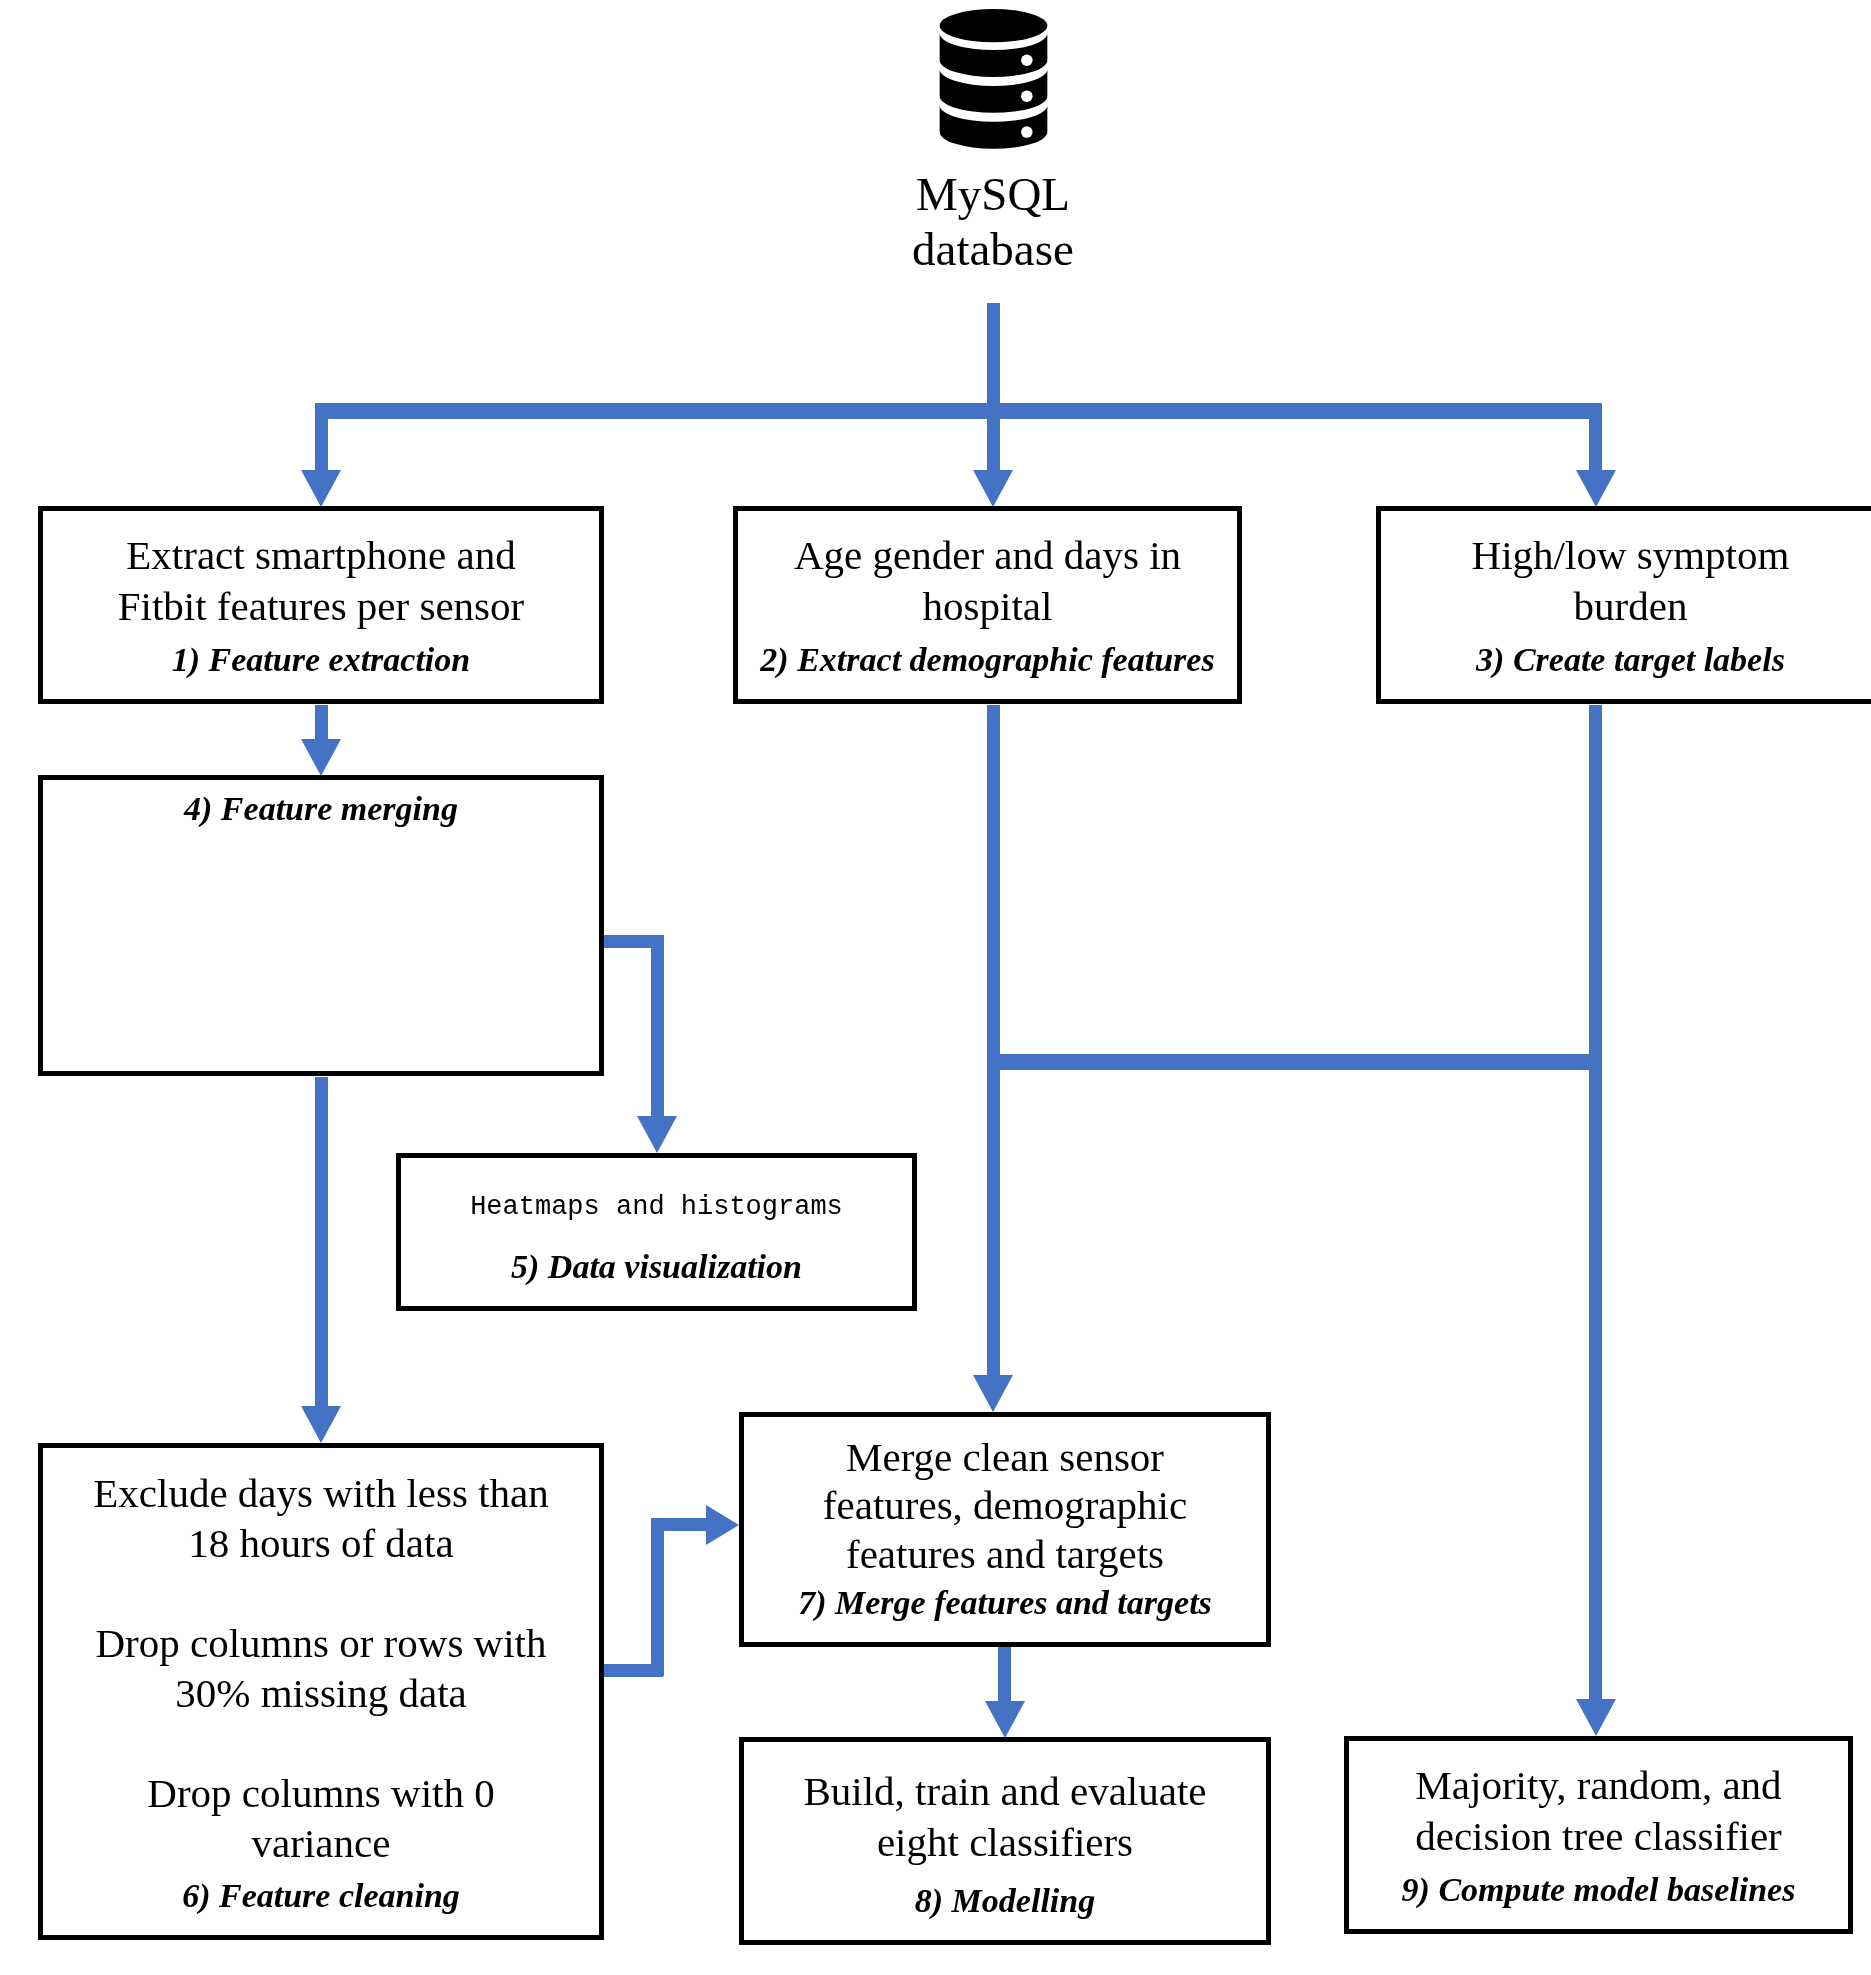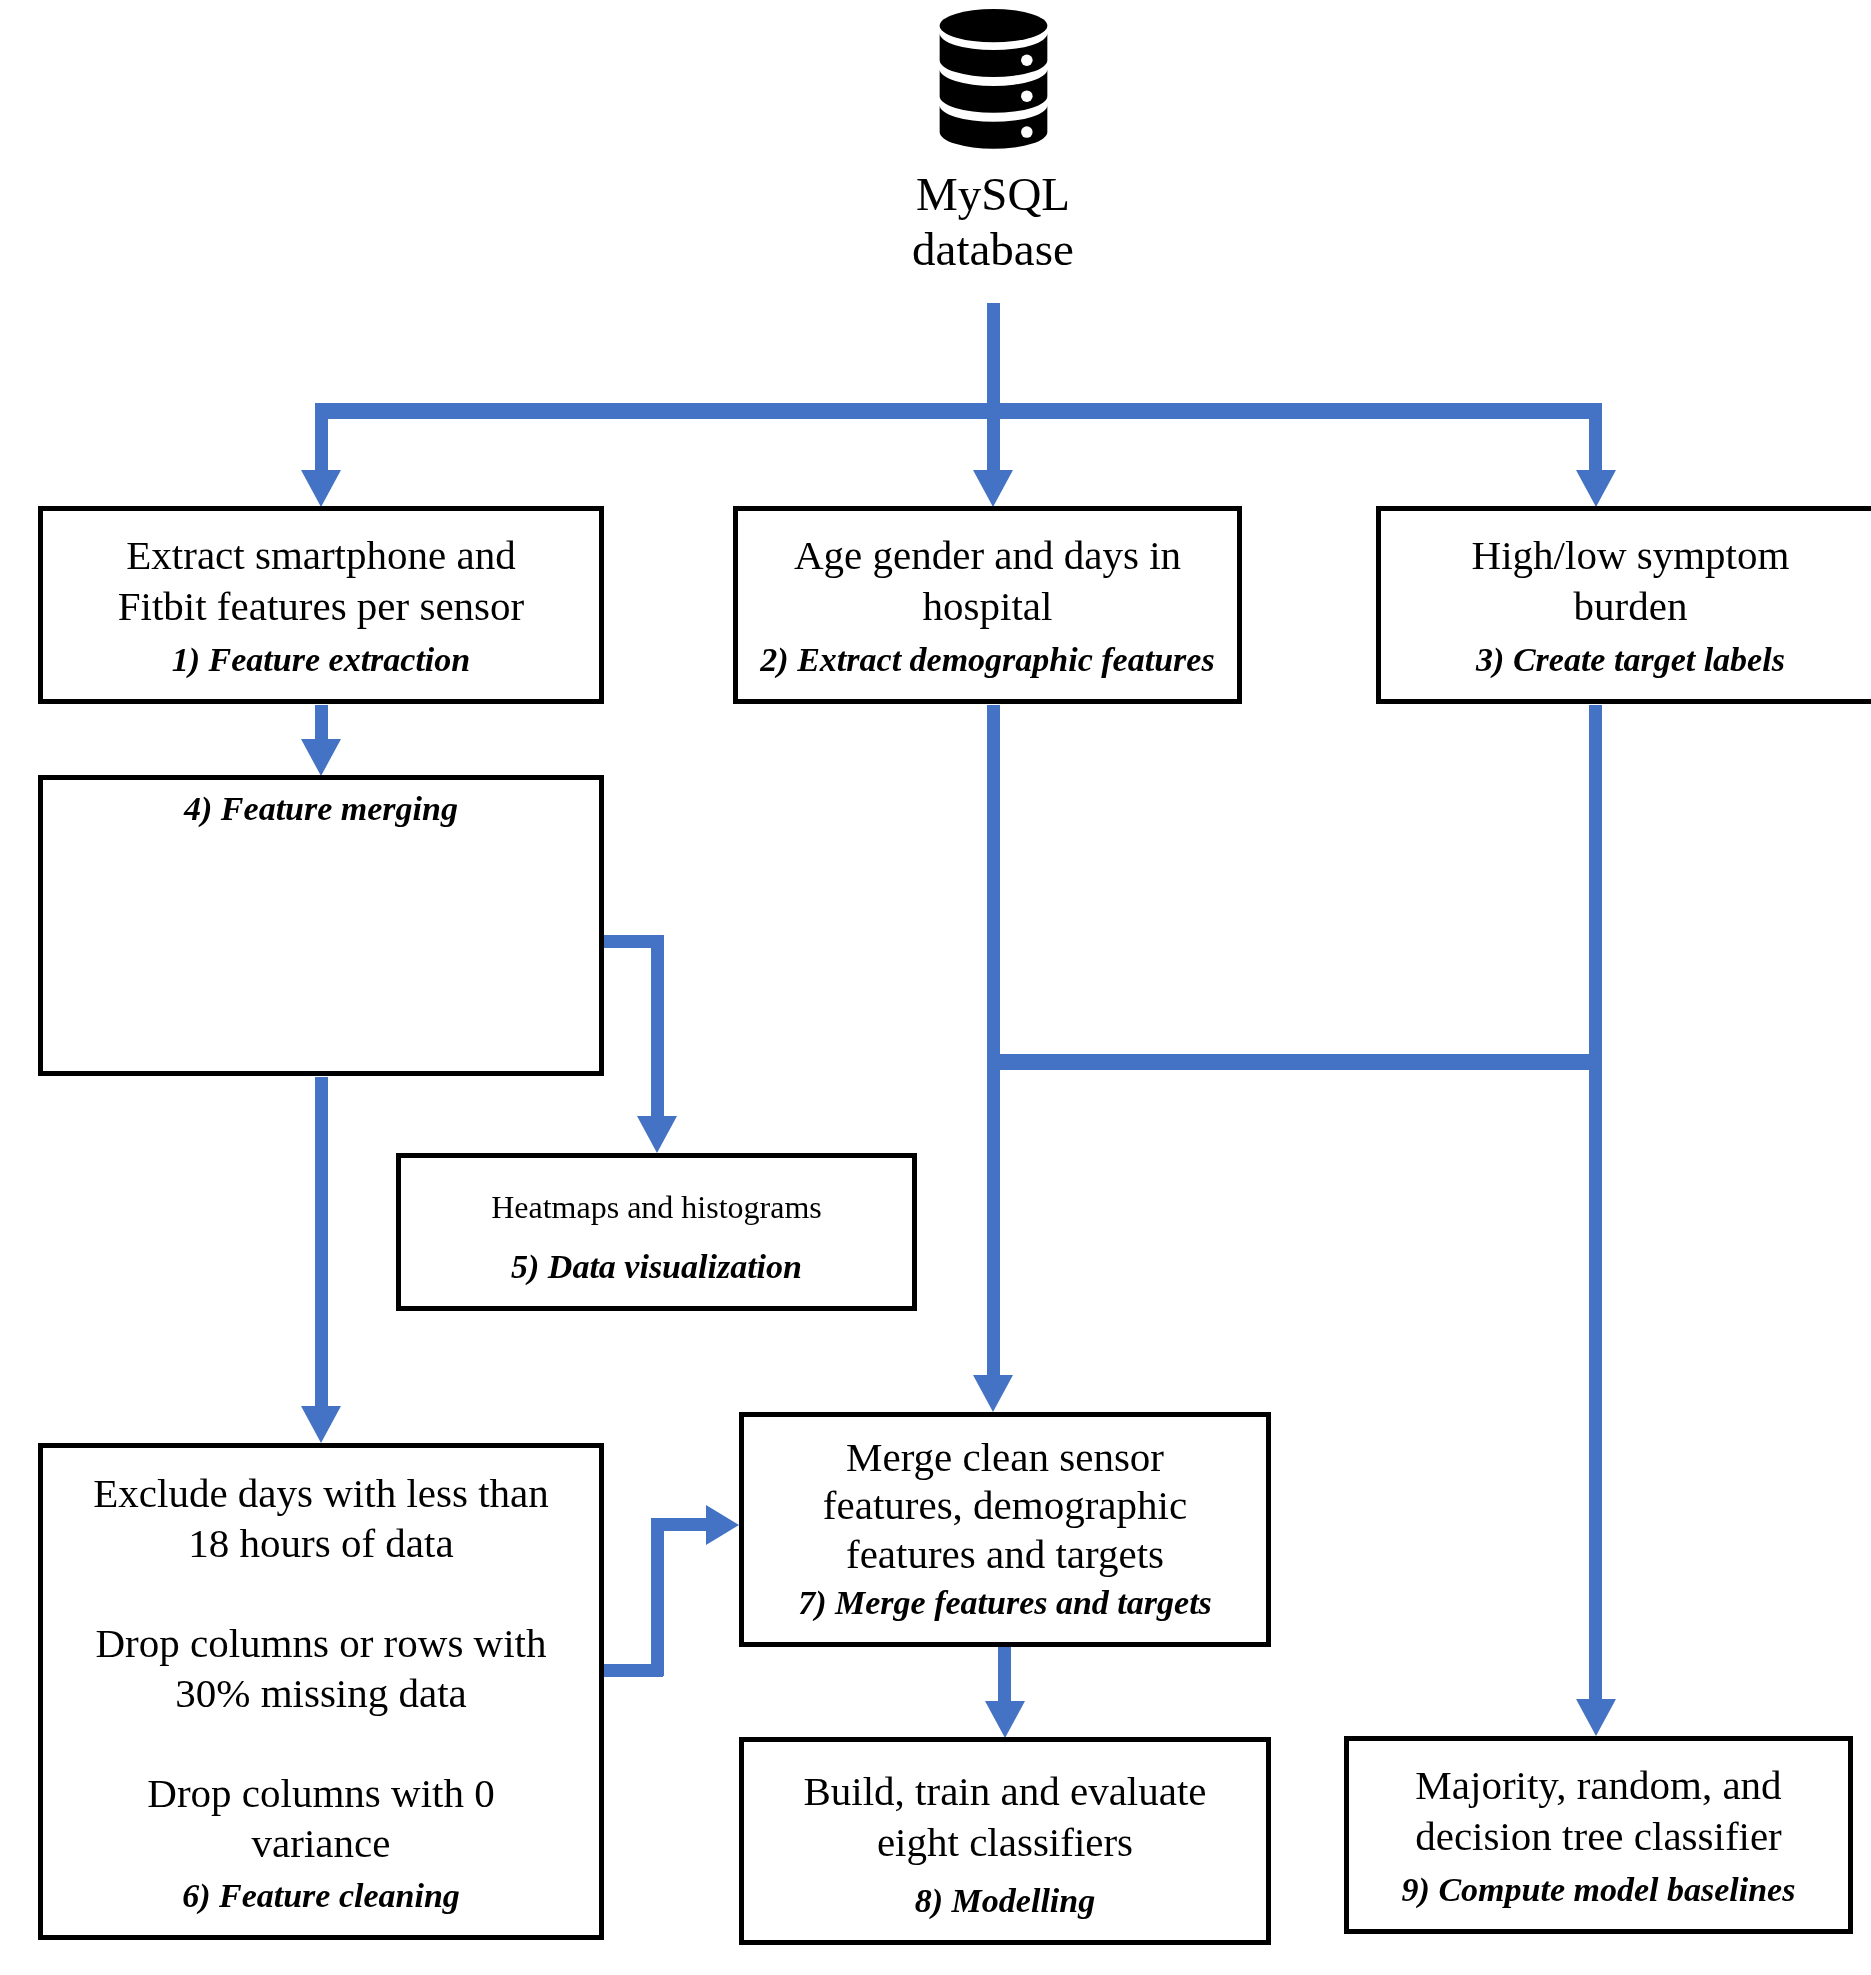--- a/index.html
+++ b/index.html
@@ -156,21 +156,21 @@
     <div class="box-text">High/low symptom
 burden</div>
     <div class="box-caption">3) Create target labels</div>
   </div>
 
   <div class="box" style="left:38px; top:775px; width:566px; height:301px;">
     <div class="box-caption">4) Feature merging</div>
   </div>
 
   <div class="box" style="left:396px; top:1153px; width:521px; height:158px;">
-    <div class="box-text" style="font-size:32px;">Heatmaps and histograms</div>
+    <div class="box-text" style="font-size:27px;font-family:Liberation Mono, monospace;">Heatmaps and histograms</div>
     <div class="box-caption">5) Data visualization</div>
   </div>
 
   <div class="box" style="left:38px; top:1443px; width:566px; height:497px;">
     <div class="box-text" style="line-height:1.22;">Exclude days with less than
 18 hours of data
 
 Drop columns or rows with
 30% missing data
 

